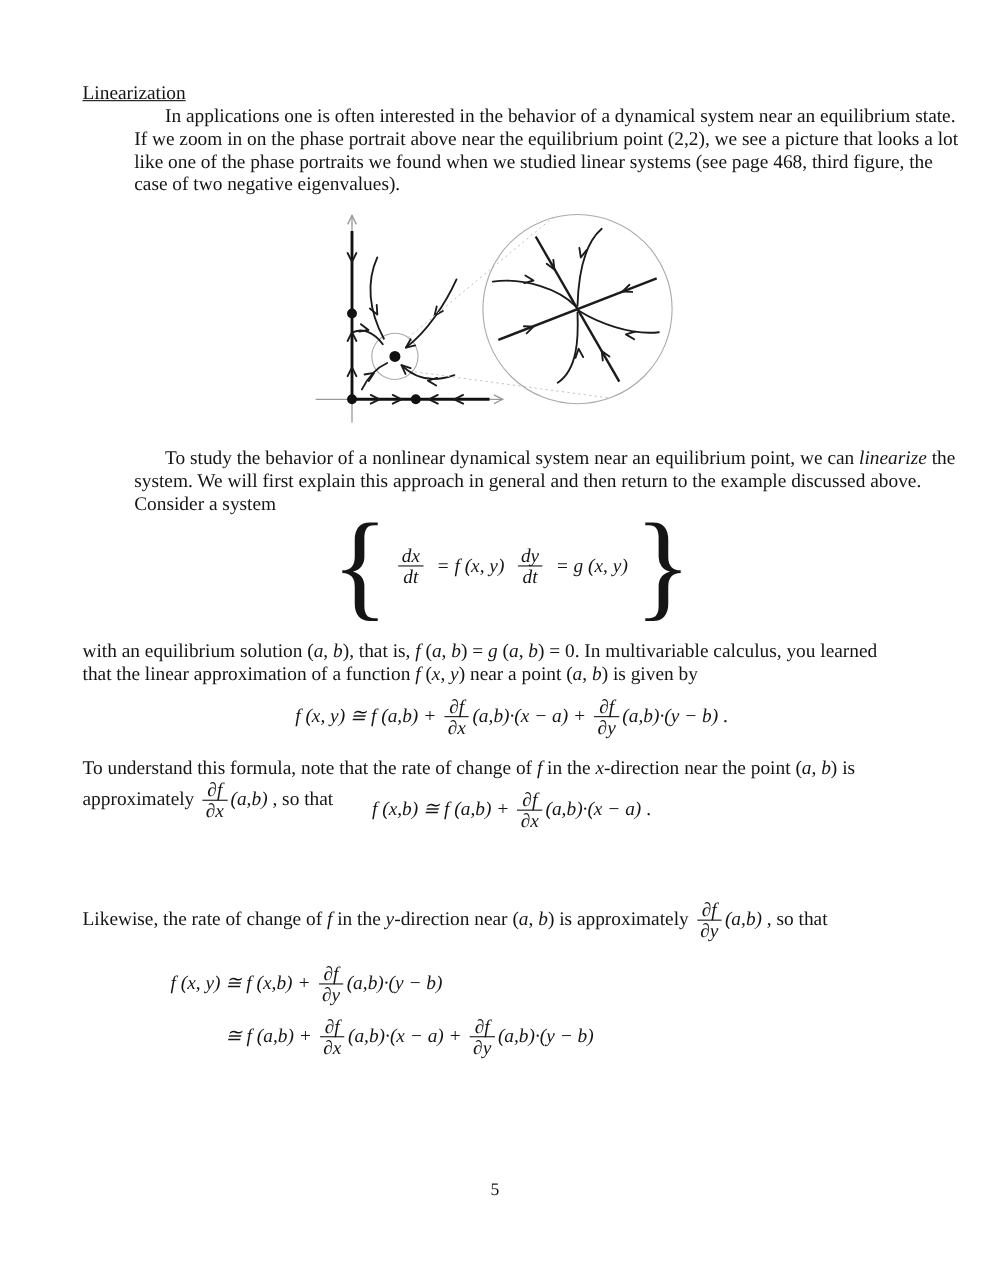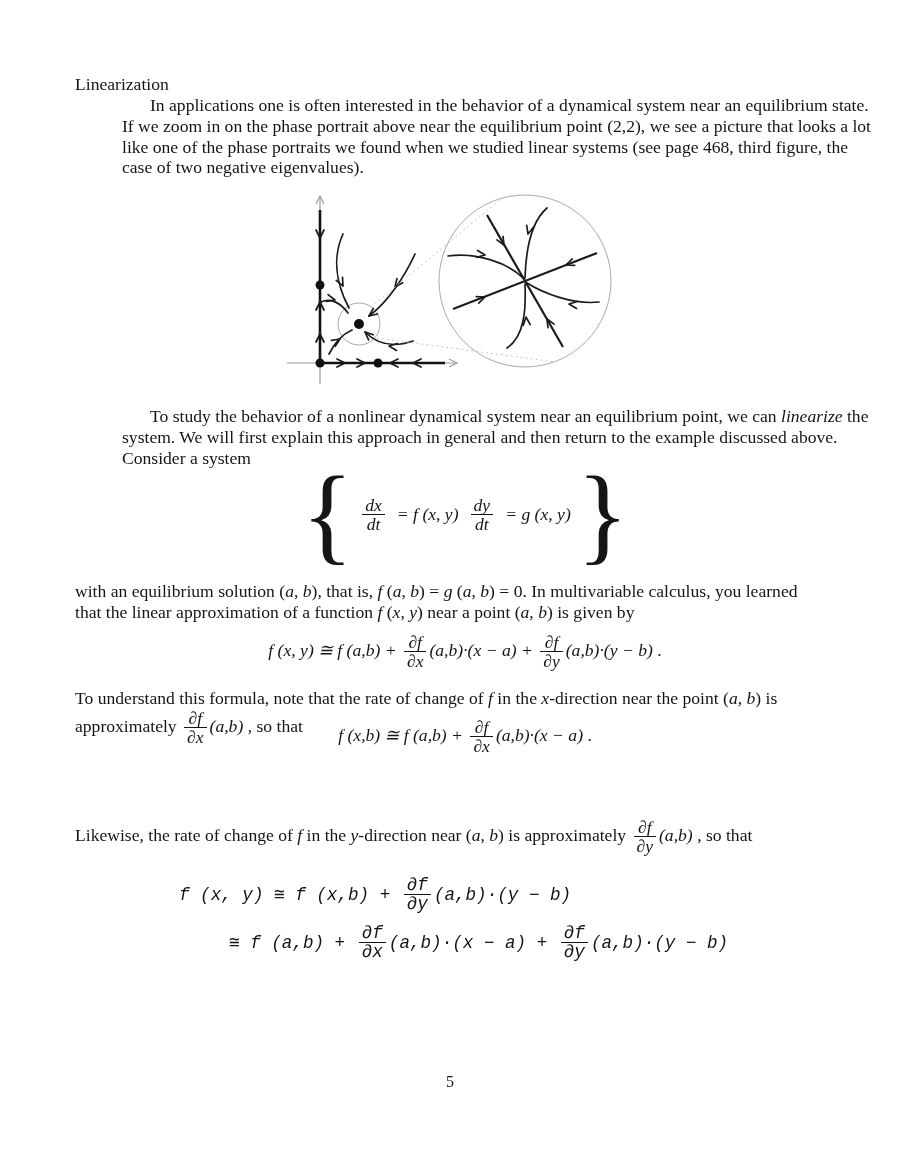--- a/index.html
+++ b/index.html
@@ -2,34 +2,34 @@
 <html><head>
 <meta charset="utf-8">
 <style>
   html,body{margin:0;padding:0;background:#fff;}
   .page{
     position:relative;width:900px;height:1165px;background:#fff;overflow:hidden;
     font-family:"Liberation Serif","DejaVu Serif",serif;
     font-size:17.6px;line-height:20.8px;color:#151515;
   }
   .block{position:absolute;left:75px;width:780px;}
-  .heading{}
+  .heading{text-decoration:underline;}
   .indent{text-indent:28px;margin-left:47px;}
   .run{white-space:pre-wrap;}
   .it{font-style:italic;}
   .frac{display:inline-block;text-align:center;vertical-align:middle;margin:0 3px;font-style:italic;line-height:1.05;}
   .frac .num{display:block;padding:0 3px;}
   .frac .den{display:block;border-top:1.4px solid #151515;padding:0 3px;}
   .eq{position:absolute;left:75px;width:780px;text-align:center;}
   .system{display:flex;justify-content:center;}
   .sys-wrap{display:flex;align-items:center;gap:6px;}
   .brace{font-size:108px;line-height:0.9;font-weight:400;color:#151515;}
   .sys-rows{display:flex;gap:9px;}
   .sys-row{display:flex;align-items:center;gap:9px;}
-  .eq3-inner{width:fit-content;margin-left:104px;text-align:left;font-family:Liberation Mono, monospace;}
+  .eq3-inner{width:fit-content;margin-left:80px;text-align:left;}
   .eq3-l2{margin-left:50px;margin-top:10px;}
   .pagenum{position:absolute;left:0;width:900px;text-align:center;font-size:16px;}
   .figure{position:absolute;left:283px;top:186px;}
   svg .traj{fill:none;stroke:#1b1b1b;stroke-width:1.7;stroke-linecap:round;}
   svg .ah{fill:none;stroke:#1b1b1b;stroke-width:1.7;stroke-linejoin:round;stroke-linecap:round;}
   svg .axg{stroke:#9a9a9a;stroke-width:1.2;fill:none;}
   svg .axb{stroke:#111;stroke-width:2.6;}
   svg .nodeline{stroke:#1b1b1b;stroke-width:2.2;}
   svg .zoomc{fill:none;stroke:#aaa;stroke-width:1;}
   svg .conn{stroke:#c0c0c0;stroke-width:0.9;stroke-dasharray:2,3;}

